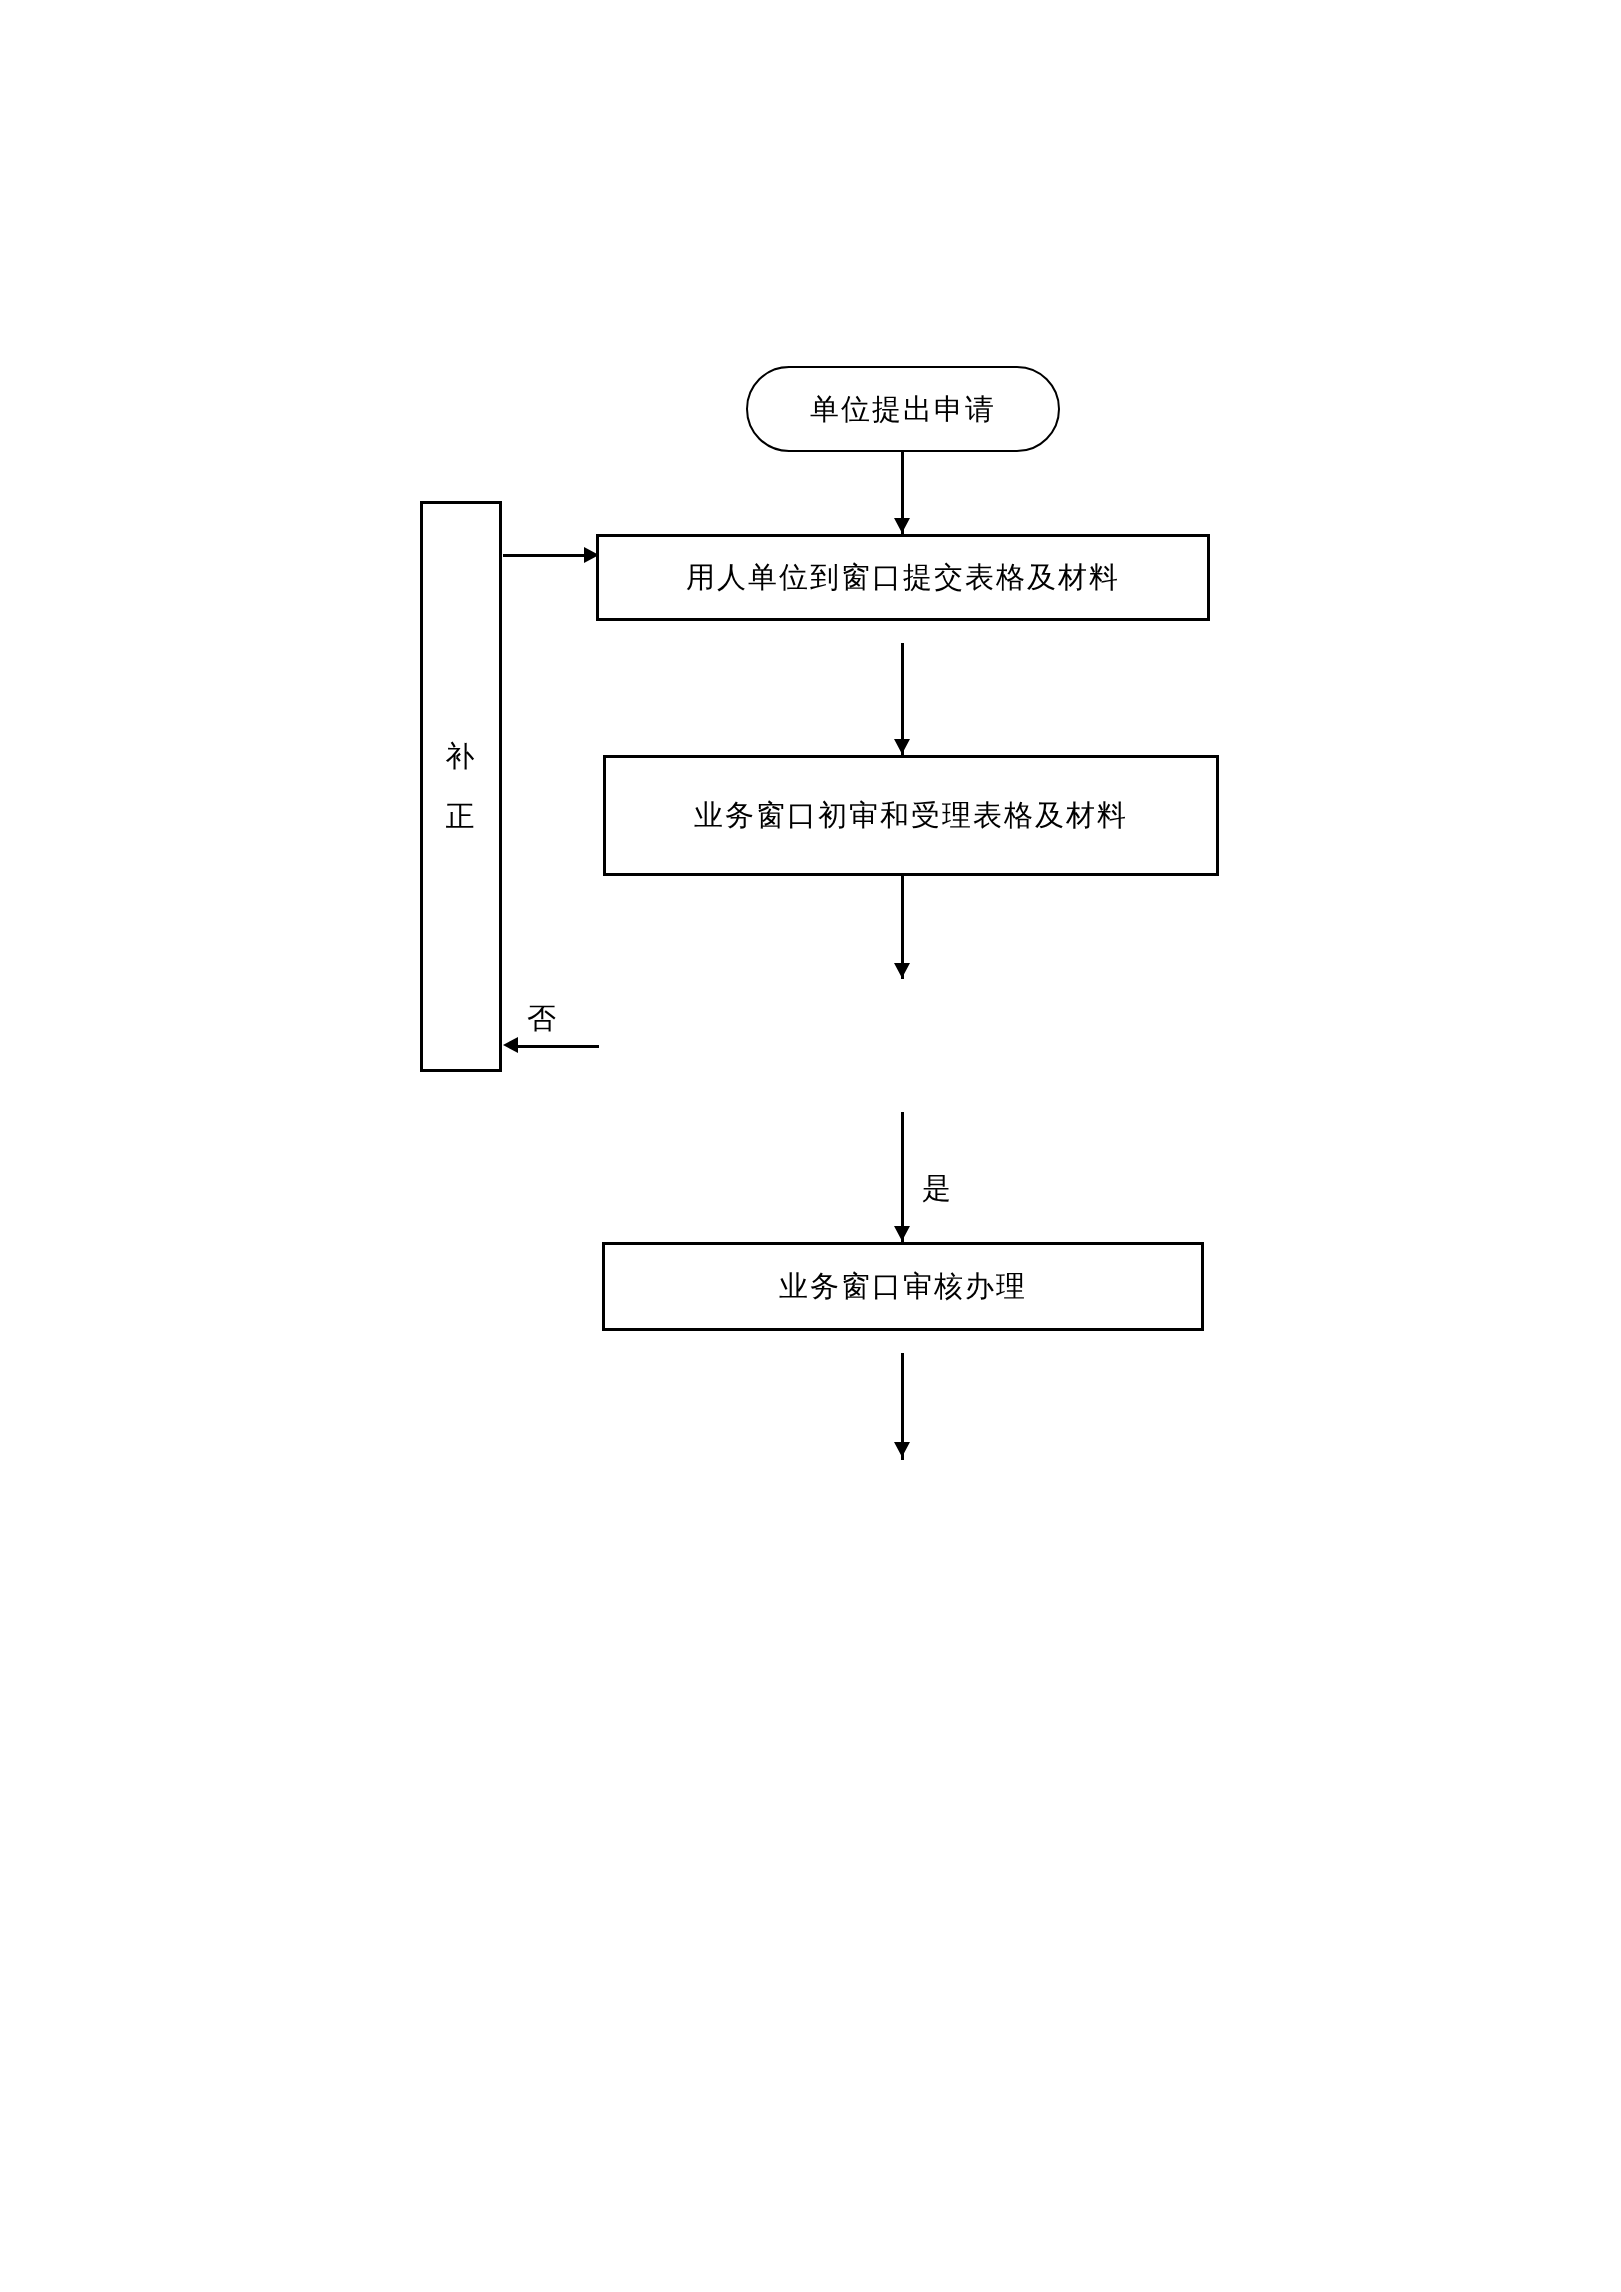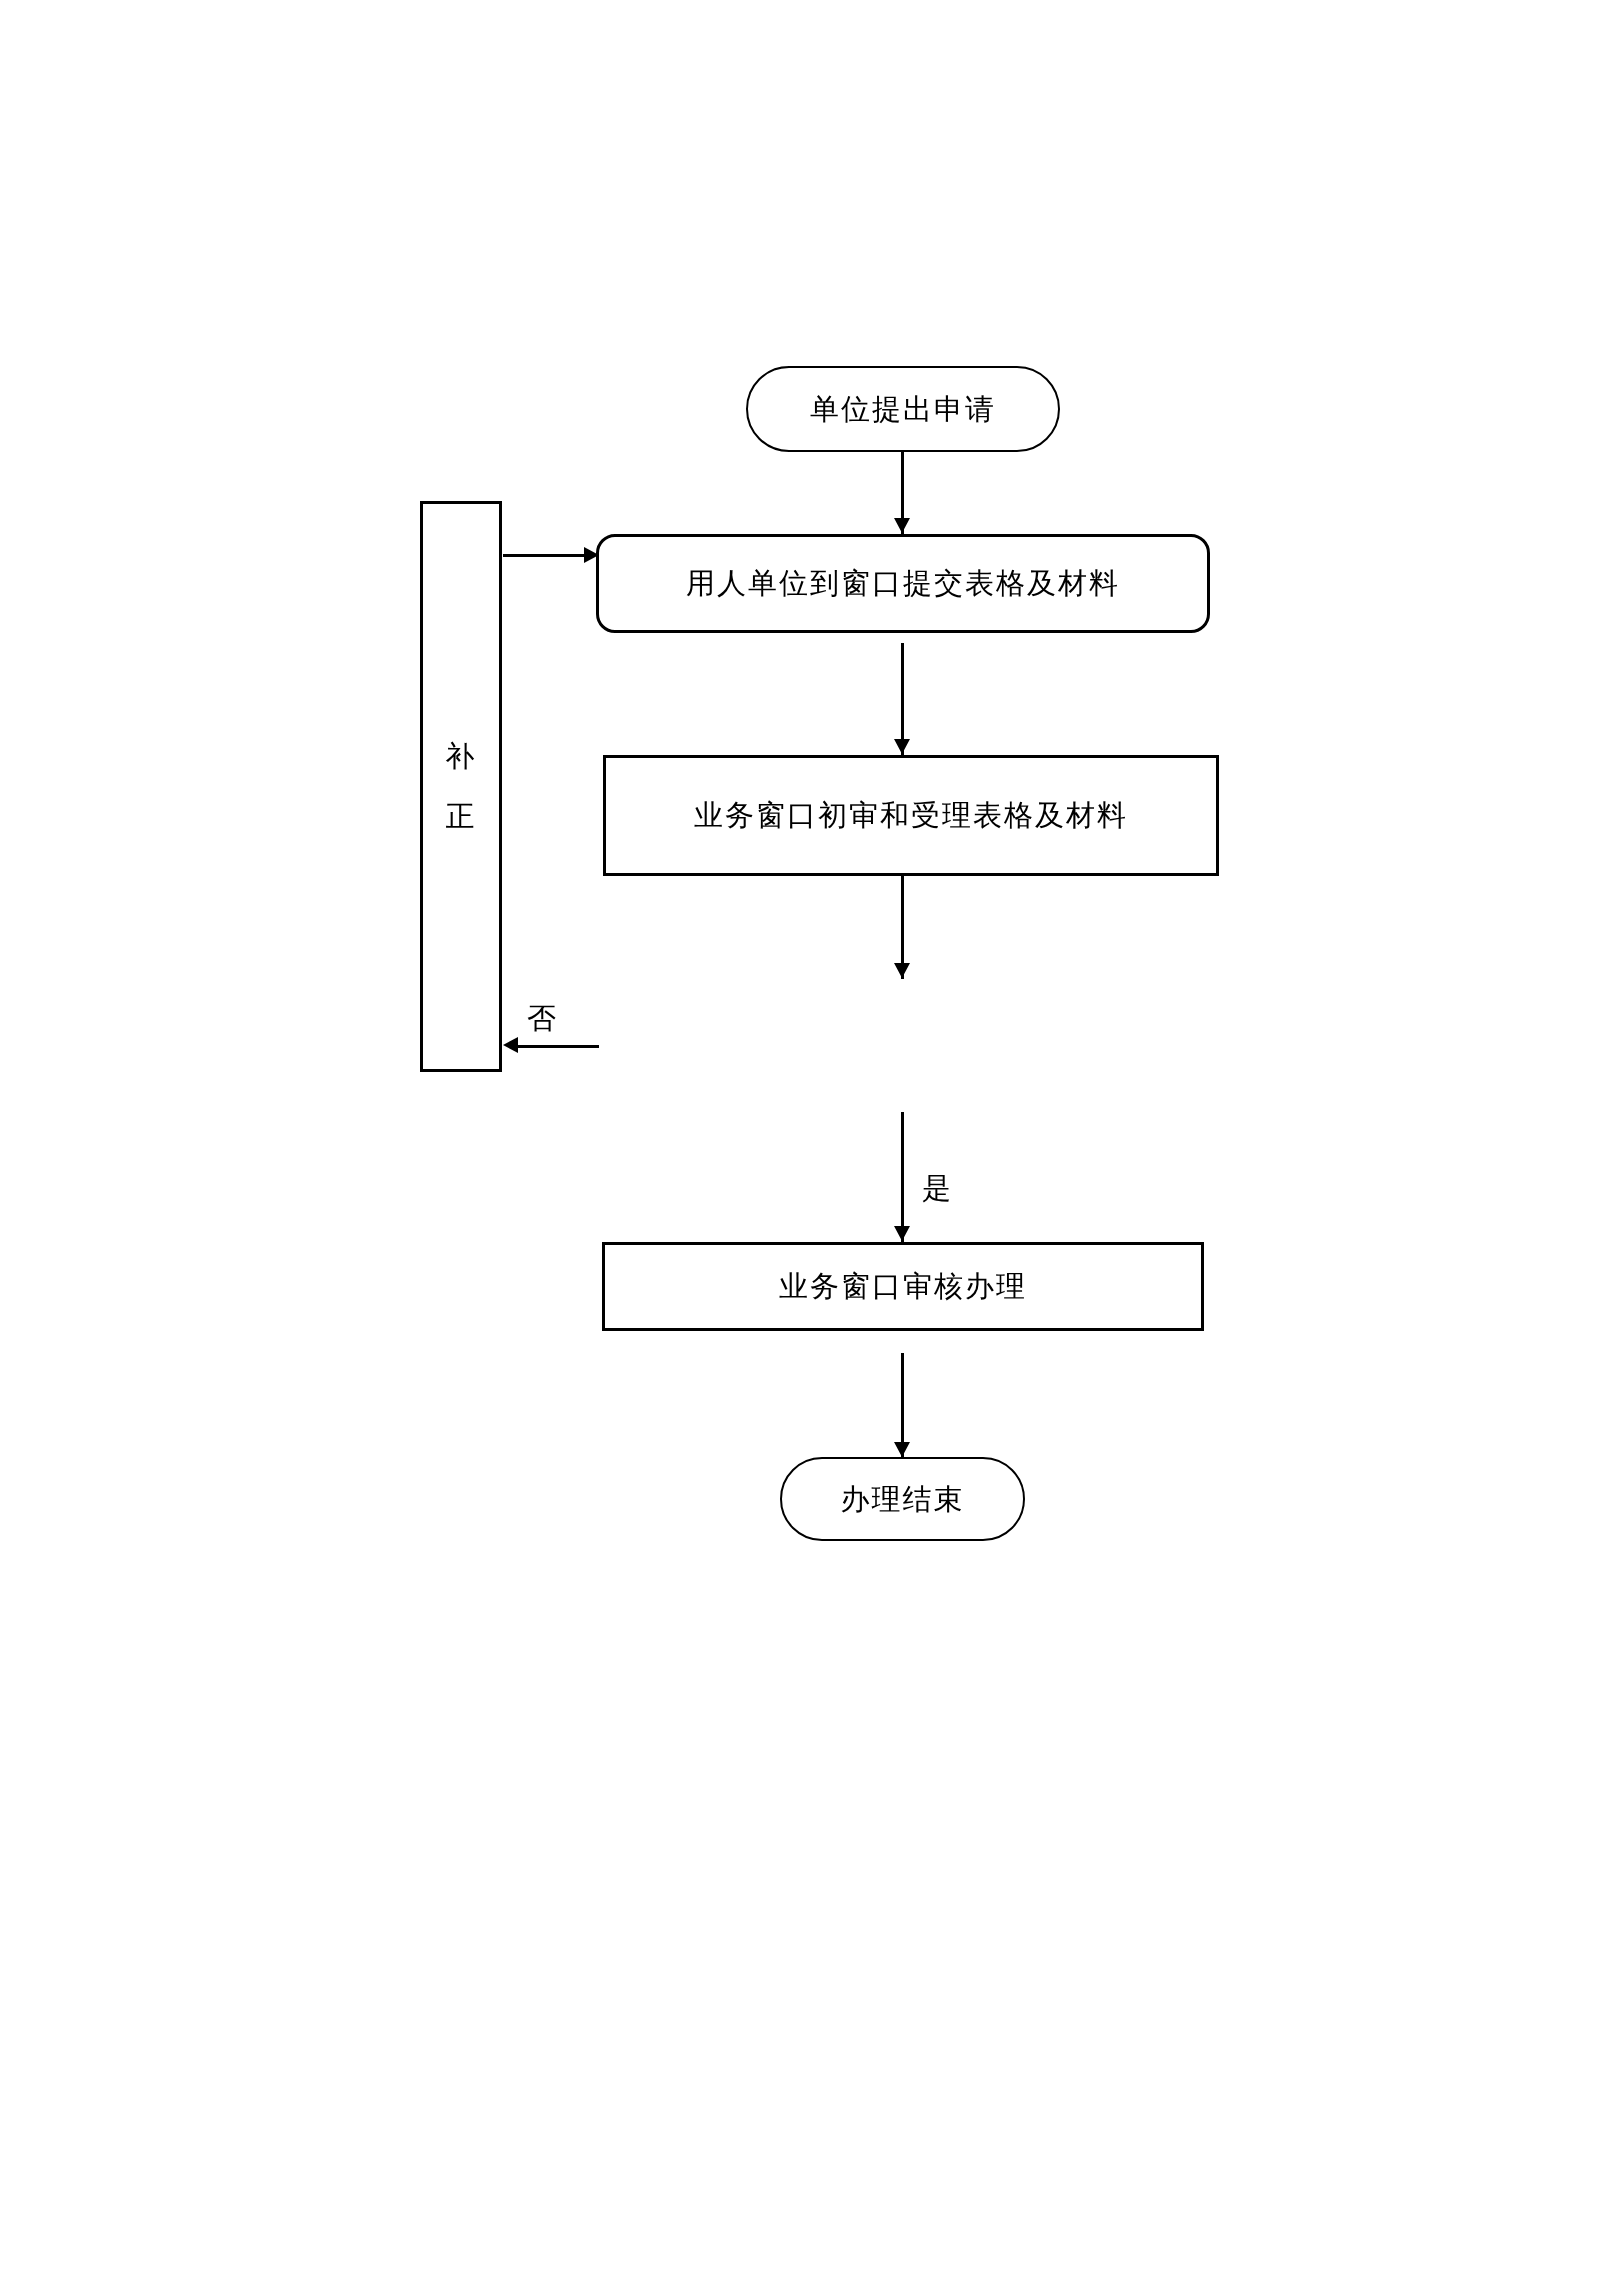--- a/index.html
+++ b/index.html
@@ -22,21 +22,21 @@
     justify-content: center;
     text-align: center;
     background: #ffffff;
     font-size: 29px;
     letter-spacing: 2px;
     line-height: 1.2;
   }
   .process { border: 3.9px solid #000000; }
   .terminator { border: 2.9px solid #000000; text-align: center; }
   .start-node { left: 746px; top: 366px; width: 314px; height: 86px; border-radius: 43px; }
-  .submit-node { left: 596px; top: 534px; width: 614px; height: 99px; border-radius: 19px; }
+  .submit-node { left: 596px; top: 534px; width: 614px; height: 87px; }
   .review-node { left: 595px; top: 755px; width: 616px; height: 121px; margin-left: 8px; }
   .handle-node { left: 602px; top: 1242px; width: 602px; height: 89px; }
   .end-node { left: 780px; top: 1457px; width: 245px; height: 84px; border-radius: 42px; }
   .correction-node {
     left: 420px; top: 501px; width: 82px; height: 571px;
     flex-direction: column; gap: 25.5px;
   }
   .diamond-wrap {
     position: absolute;
     left: 596px; top: 977px; width: 614px; height: 137px;
@@ -118,18 +118,15 @@
   <div class="arrow down" style="left:894px; top:1226px;"></div>
   <div class="edge-label label-yes">是</div>
 
   <div class="node process handle-node">
     <span>业务窗口审核办理</span>
   </div>
 
   <div class="conn v" style="left:901px; top:1353px; height:107px;"></div>
   <div class="arrow down" style="left:894px; top:1442px;"></div>
 
-  <div class="node terminator end-node">
-    <span>办理结束</span>
-  </div>
 
 </div>
 
 
 </body></html>

